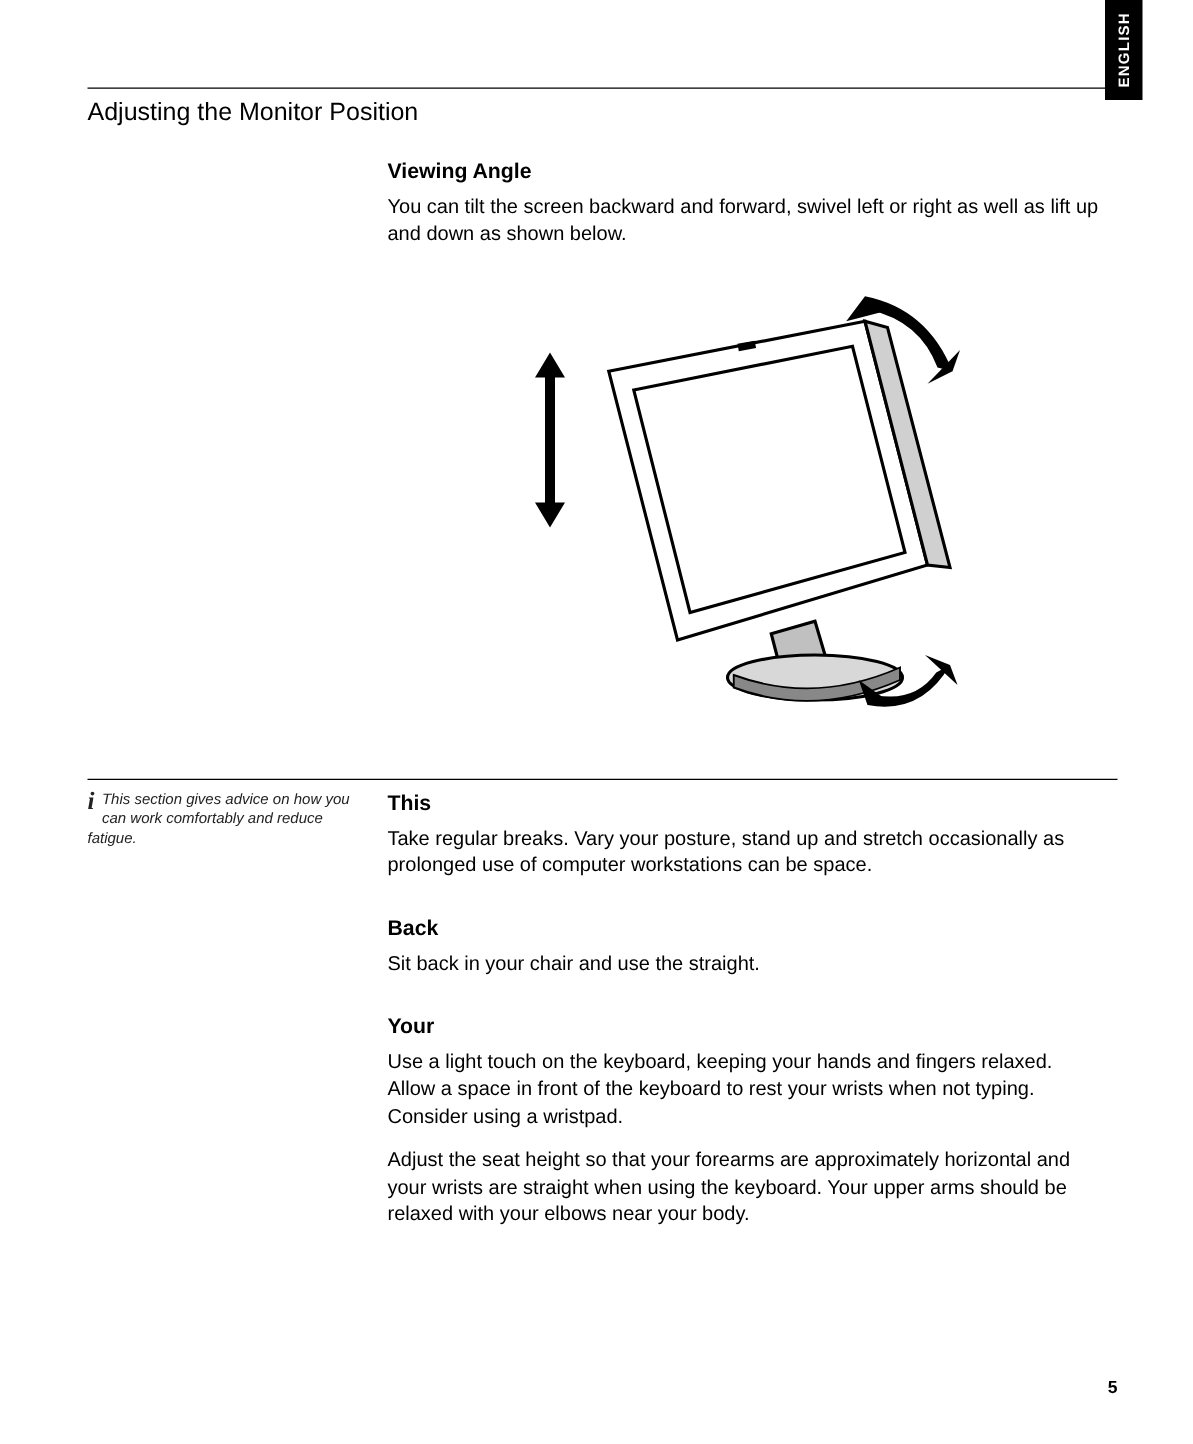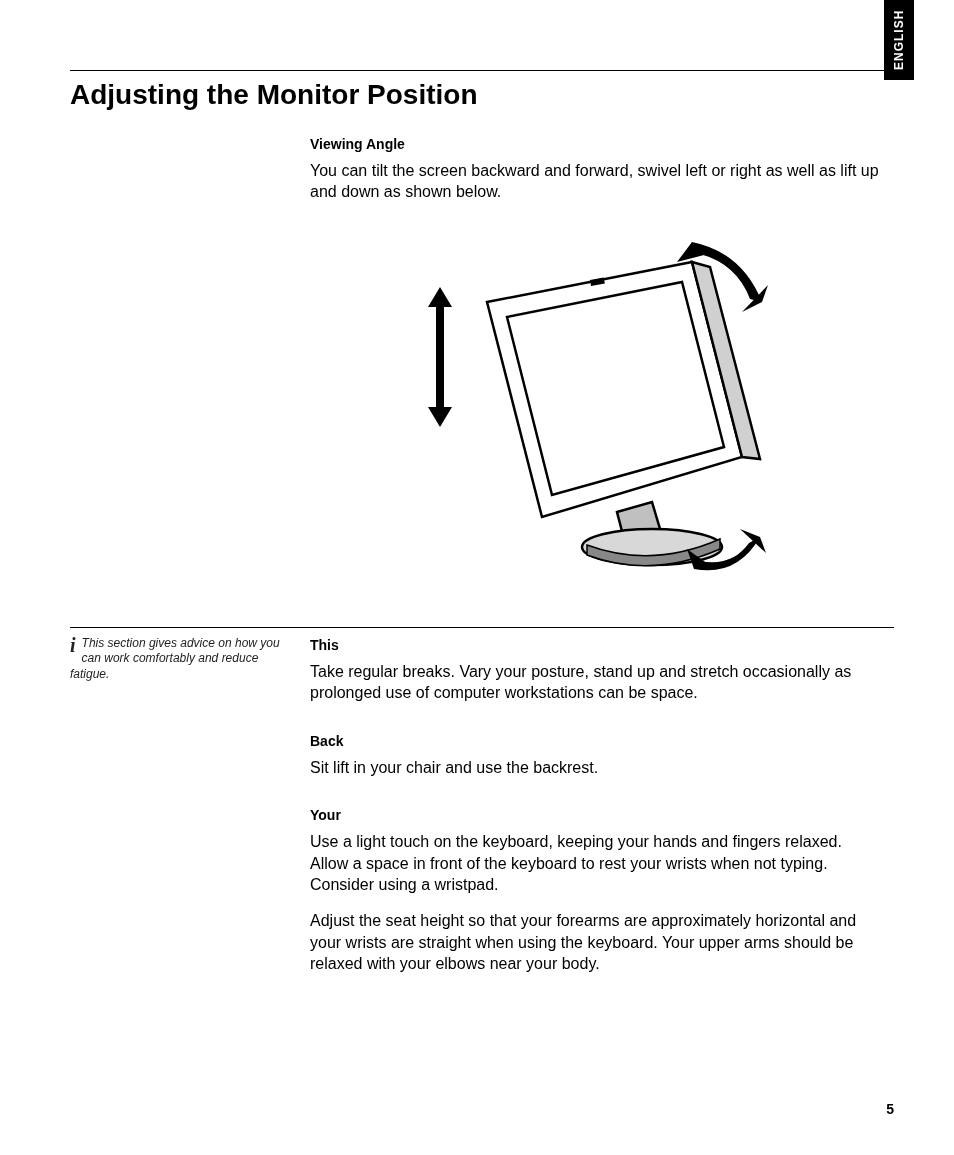--- a/index.html
+++ b/index.html
@@ -32,22 +32,22 @@
     justify-content: center;
     writing-mode: vertical-rl;
     transform: rotate(180deg);
   }
   hr.section-rule {
     border: none;
     border-top: 1px solid #000;
     margin: 0 0 8px 0;
   }
   h1.section-title {
-    font-size: 28px;
-    font-weight: bold;
+    font-size: 20px;
+    font-weight: normal;
     margin: 0 0 24px 0;
   }
   .two-col {
     display: flex;
   }
   .sidebar {
     flex: 0 0 230px;
     padding-right: 10px;
     font-size: 12px;
     font-style: italic;
@@ -62,21 +62,21 @@
     float: left;
     margin-right: 6px;
     line-height: 0.9;
   }
   .content {
     flex: 1;
     font-size: 16px;
     line-height: 1.35;
   }
   .content h2 {
-    font-size: 14px;
+    font-size: 17px;
     font-weight: bold;
     margin: 28px 0 6px 0;
   }
   .content h2:first-child {
     margin-top: 0;
   }
   .content p {
     margin: 0 12px 14px 0;
   }
   .figure-wrap {
@@ -160,21 +160,21 @@
   <div class="two-col">
     <div class="sidebar">
       <span class="info-icon">i</span>
       <span>This section gives advice on how you can work comfortably and reduce fatigue.</span>
     </div>
     <div class="content">
       <h2>This</h2>
       <p>Take regular breaks. Vary your posture, stand up and stretch occasionally as prolonged use of computer workstations can be space.</p>
 
       <h2>Back</h2>
-      <p>Sit lift in your chair and use the backrest.</p>
+      <p>Sit back in your chair and use the straight.</p>
 
       <h2>Your</h2>
       <p>Use a light touch on the keyboard, keeping your hands and fingers relaxed. Allow a space in front of the keyboard to rest your wrists when not typing. Consider using a wristpad.</p>
       <p>Adjust the seat height so that your forearms are approximately horizontal and your wrists are straight when using the keyboard. Your upper arms should be relaxed with your elbows near your body.</p>
     </div>
   </div>
 
   <div class="page-number">5</div>
 </div>
 

